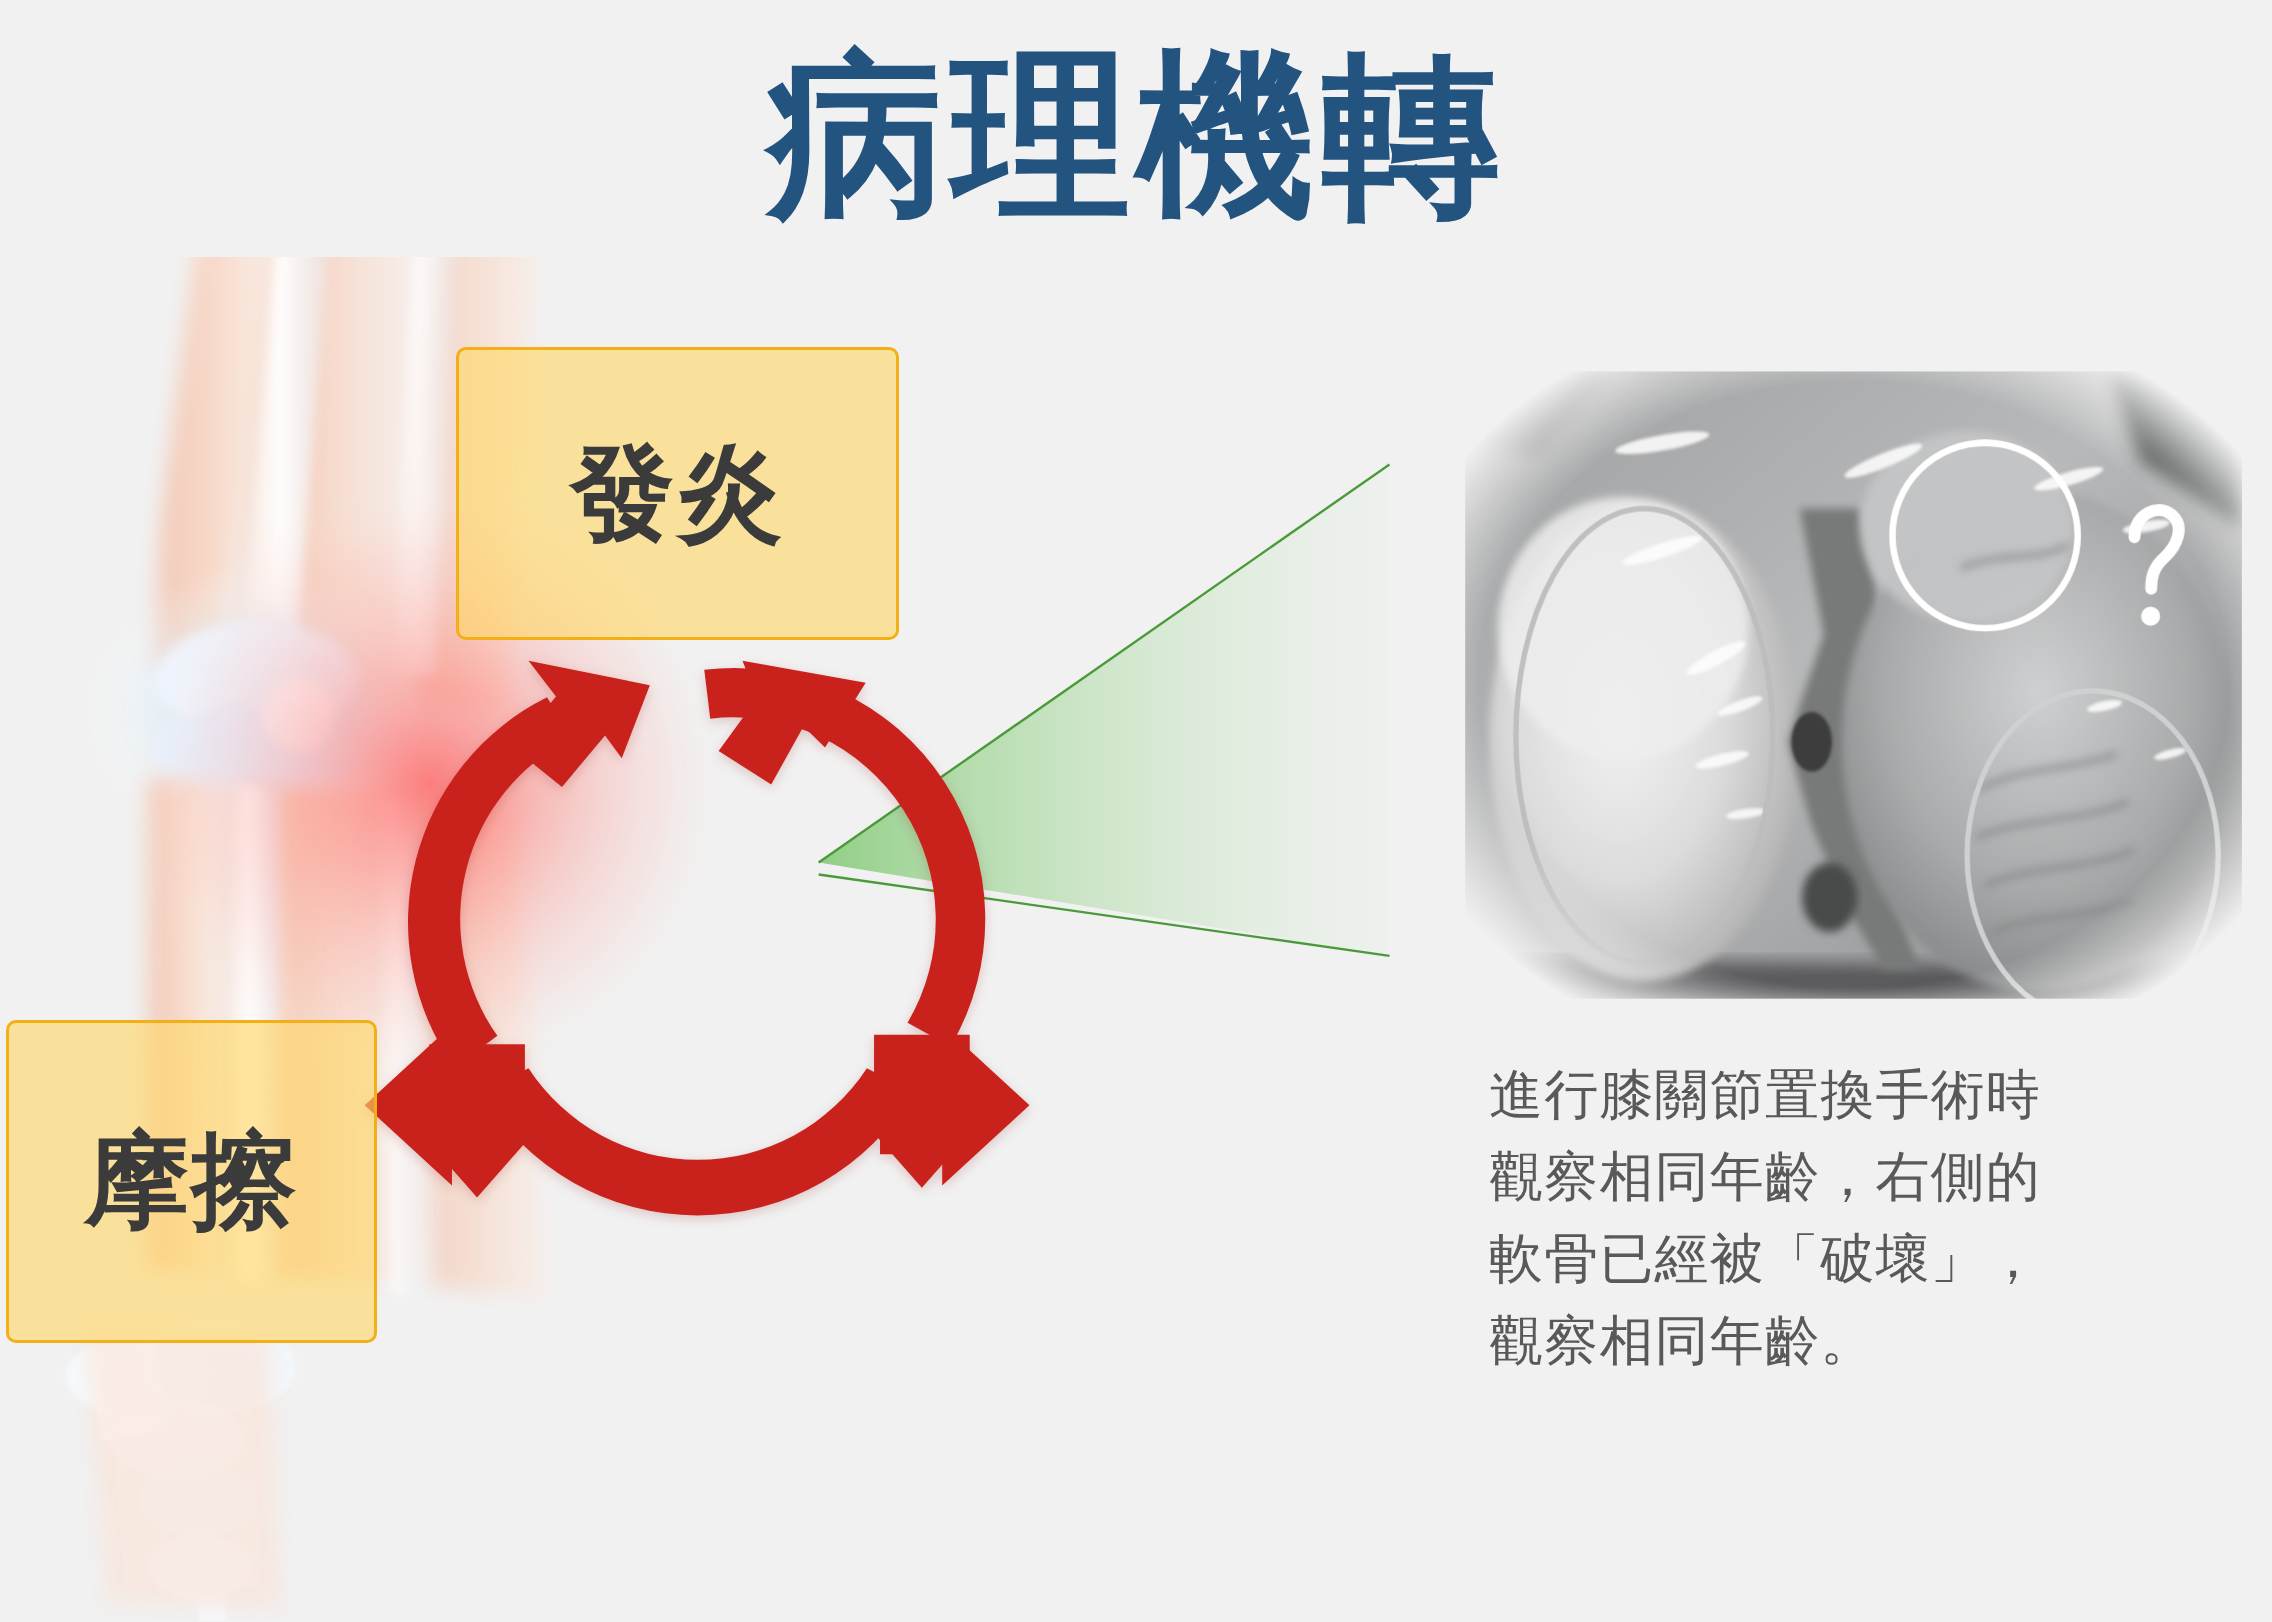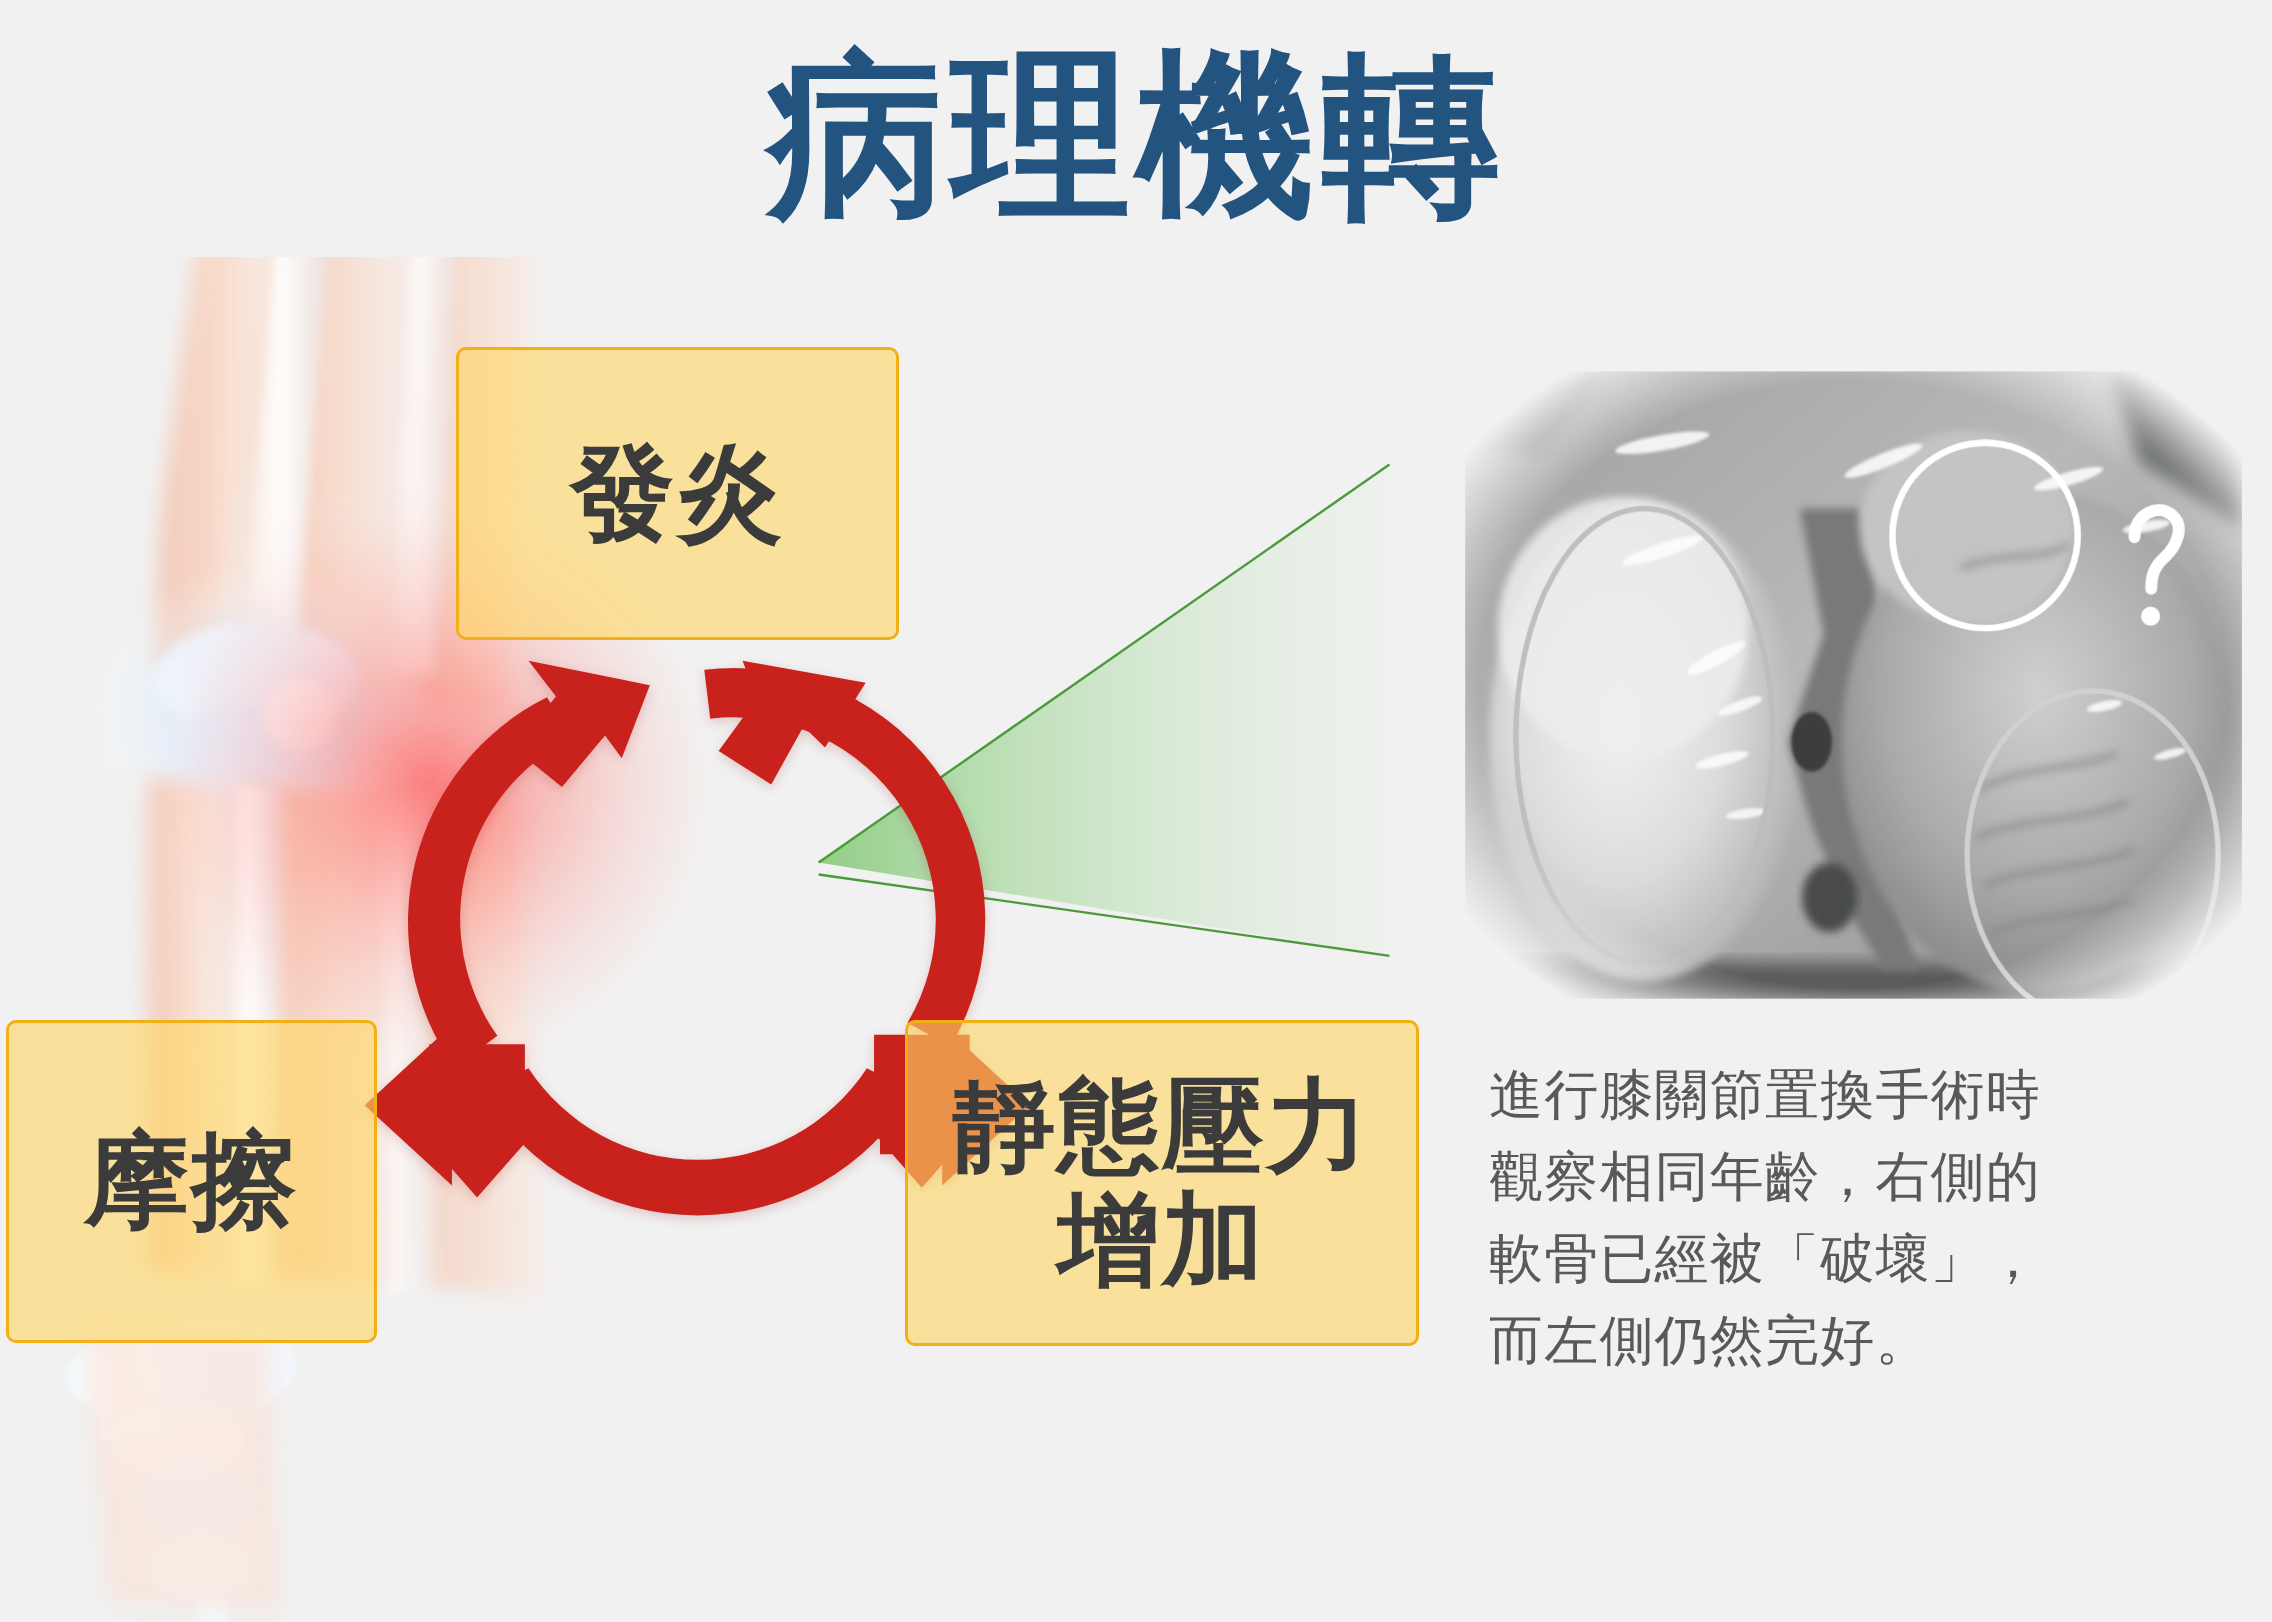--- a/index.html
+++ b/index.html
@@ -275,26 +275,20 @@
   </div>
 
   <div class="label-box" id="box-inflammation">
     <span>發炎</span>
   </div>
 
   <div class="label-box" id="box-friction">
     <span>摩擦</span>
   </div>
 
-  <div class="label-box" id="box-pressure">
-    <div>
-      <span>靜態壓力</span>
-      <span>增加</span>
-    </div>
-  </div>
 
   <div id="photo">
     <svg viewBox="0 0 1300 1050" preserveAspectRatio="none">
       <defs>
         <radialGradient id="photoFade" cx="50%" cy="50%" r="62%">
           <stop offset="0%" stop-color="#ffffff" stop-opacity="1"></stop>
           <stop offset="78%" stop-color="#ffffff" stop-opacity="1"></stop>
           <stop offset="100%" stop-color="#ffffff" stop-opacity="0"></stop>
         </radialGradient>
         <mask id="edgeMask">
@@ -383,17 +377,17 @@
         </g>
         <circle cx="1147" cy="410" r="16" fill="#ffffff"></circle>
       </g>
     </svg>
   </div>
 
   <div id="caption">
     <div>進行膝關節置換手術時</div>
     <div>觀察相同年齡，右側的</div>
     <div>軟骨已經被「破壞」，</div>
-    <div>而左側仍然完好。</div>
+    <div>觀察相同年齡。</div>
   </div>
 
 </div>
 
 
 </body></html>

